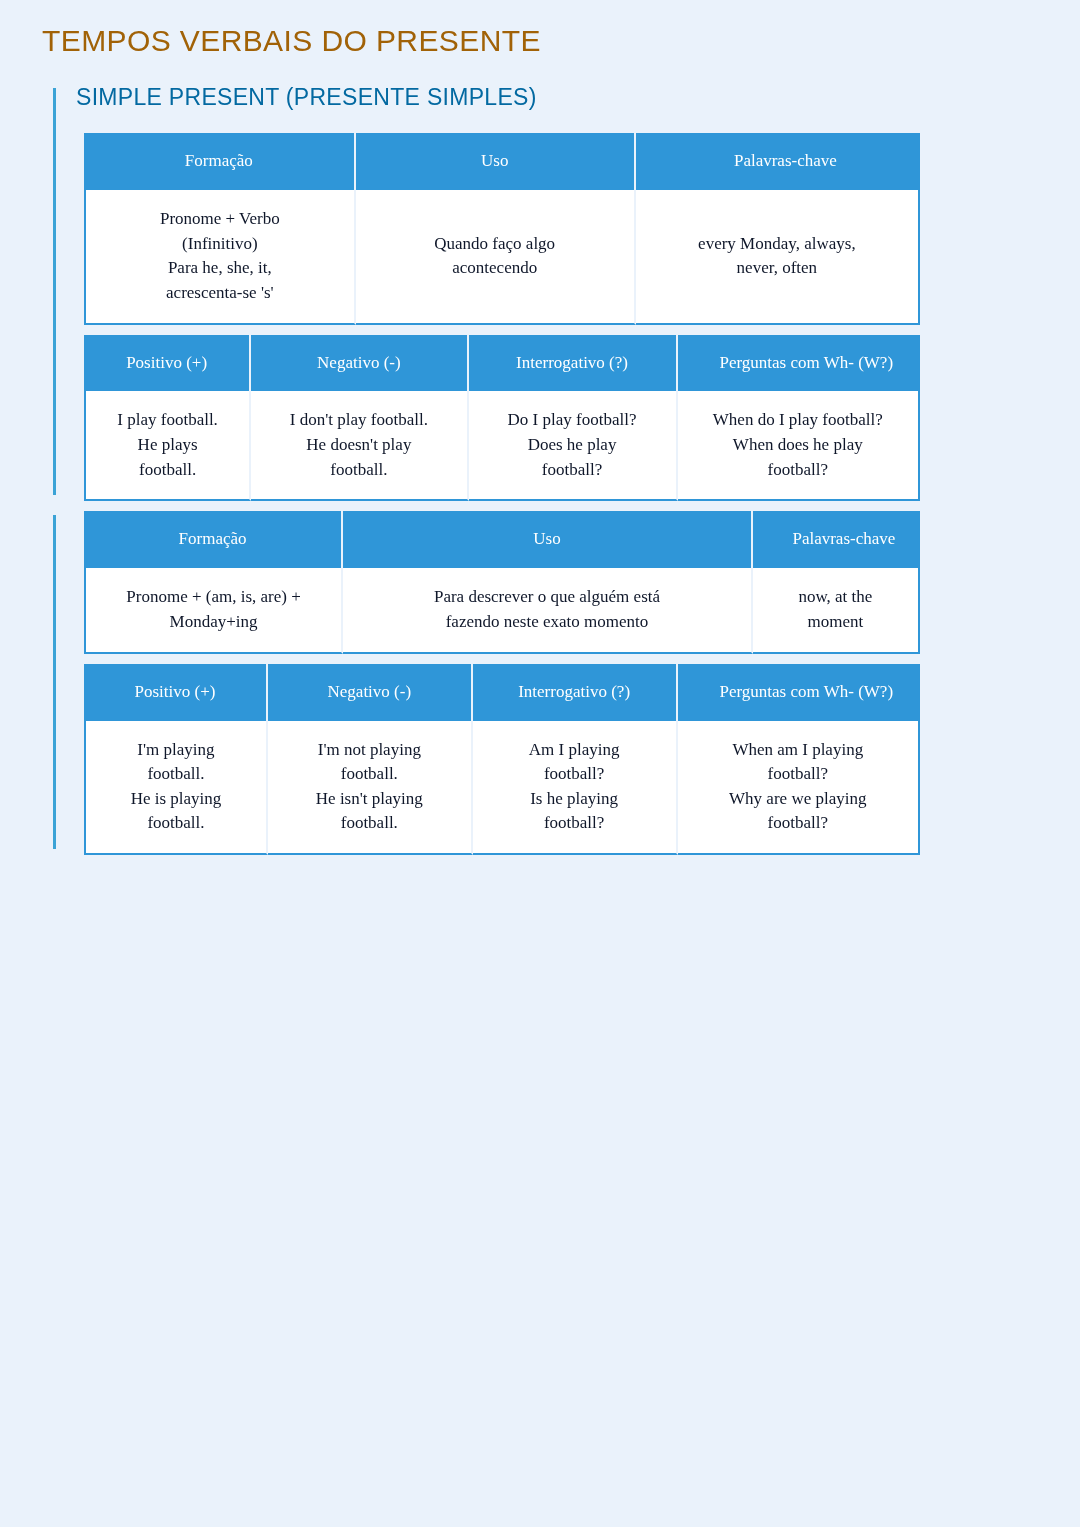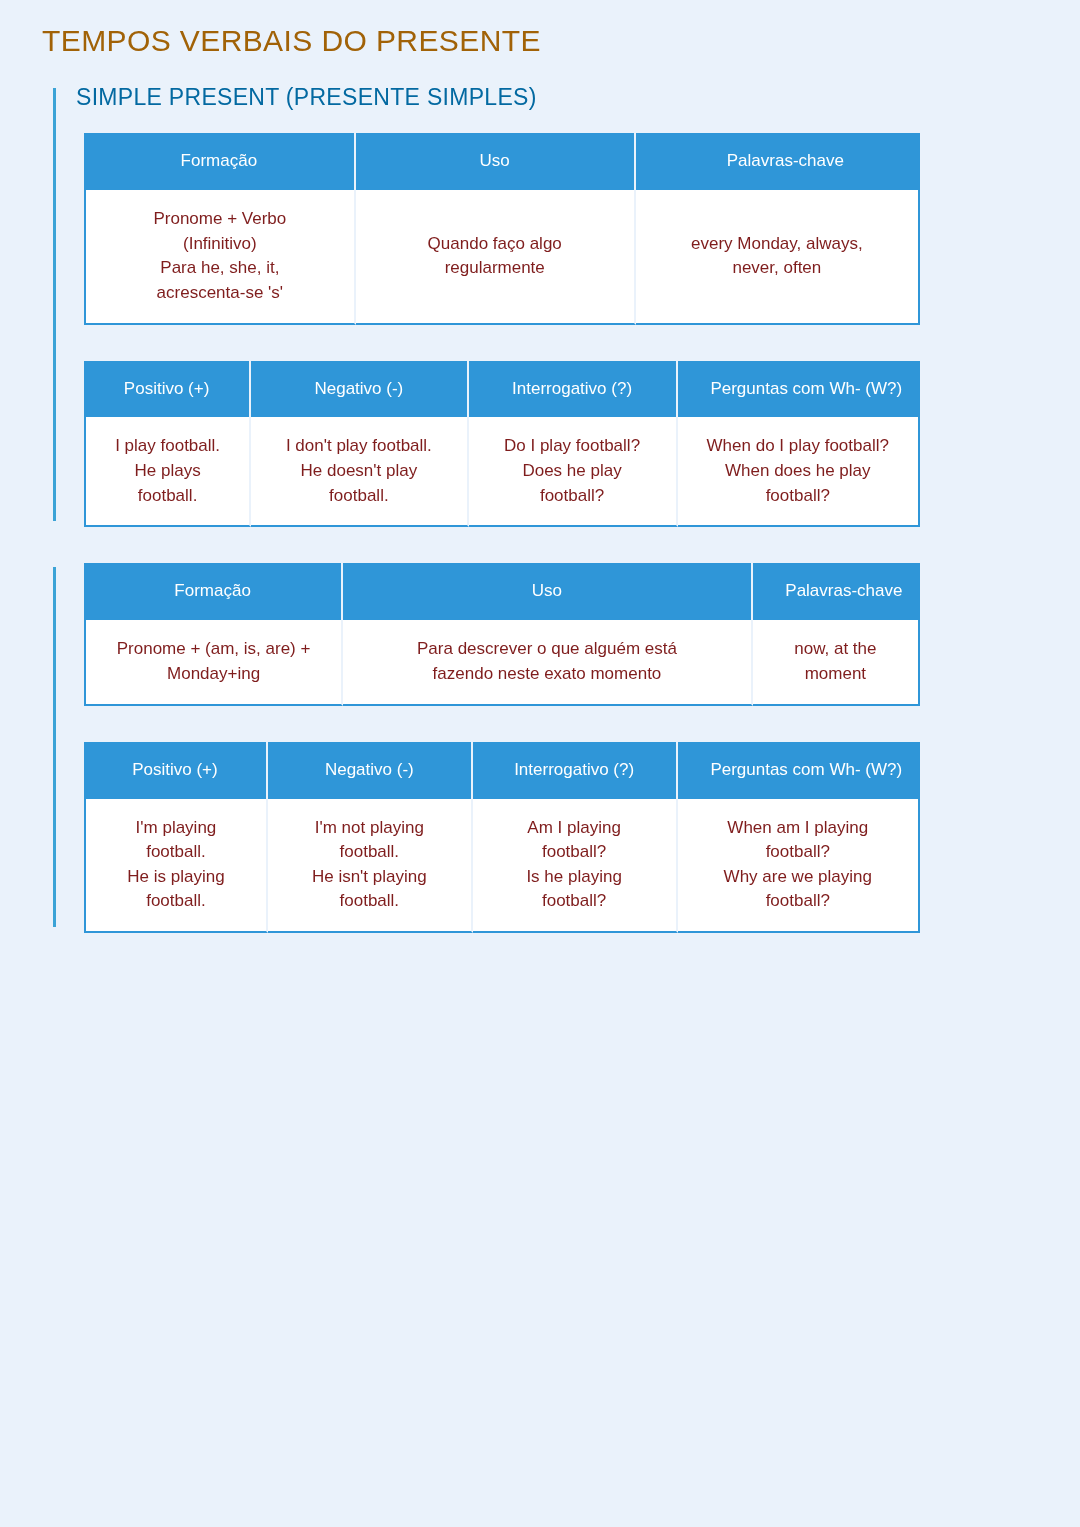--- a/index.html
+++ b/index.html
@@ -53,38 +53,39 @@
   .section-desc {
     font-size: 17px;
     color: #3a3a3a;
     margin: 0 0 24px 8px;
     line-height: 1.4;
   }
   table.grid {
     border-collapse: separate;
     border-spacing: 0;
     width: 836px;
-    margin: 0 0 36px 8px;
+    margin: 0 0 10px 8px;
     table-layout: fixed;
+    font-family: Liberation Serif, serif;
   }
   table.grid th {
     background: #2f96d8;
     color: #ffffff;
     font-weight: 400;
     font-size: 17px;
     padding: 17px 10px;
     text-align: center;
     border-right: 2px solid #eaf2fb;
     line-height: 1.35;
     vertical-align: middle;
   }
   table.grid th:last-child { border-right: none; padding-left: 25px; }
   table.grid td {
     background: #ffffff;
-    color: #7f1d1d;
+    color: #0f172a;
     font-size: 17px;
     padding: 17px 12px;
     text-align: center;
     vertical-align: middle;
     line-height: 1.45;
     border-right: 2px solid #eaf2fb;
     border-bottom: 2px solid #2f96d8;
   }
   table.grid td:last-child { border-right: none; }
   table.grid tbody tr td:first-child { border-left: 2px solid #2f96d8; }
@@ -118,21 +119,21 @@
       <tbody>
         <tr>
           <td>
             <span class="cell-line">Pronome + Verbo</span>
             <span class="cell-line">(Infinitivo)</span>
             <span class="cell-line">Para he, she, it,</span>
             <span class="cell-line">acrescenta-se 's'</span>
           </td>
           <td>
             <span class="cell-line">Quando faço algo</span>
-            <span class="cell-line">regularmente</span>
+            <span class="cell-line">acontecendo</span>
           </td>
           <td>
             <span class="cell-line">every Monday, always,</span>
             <span class="cell-line">never, often</span>
           </td>
         </tr>
       </tbody>
     </table>
 
     <table class="grid">

